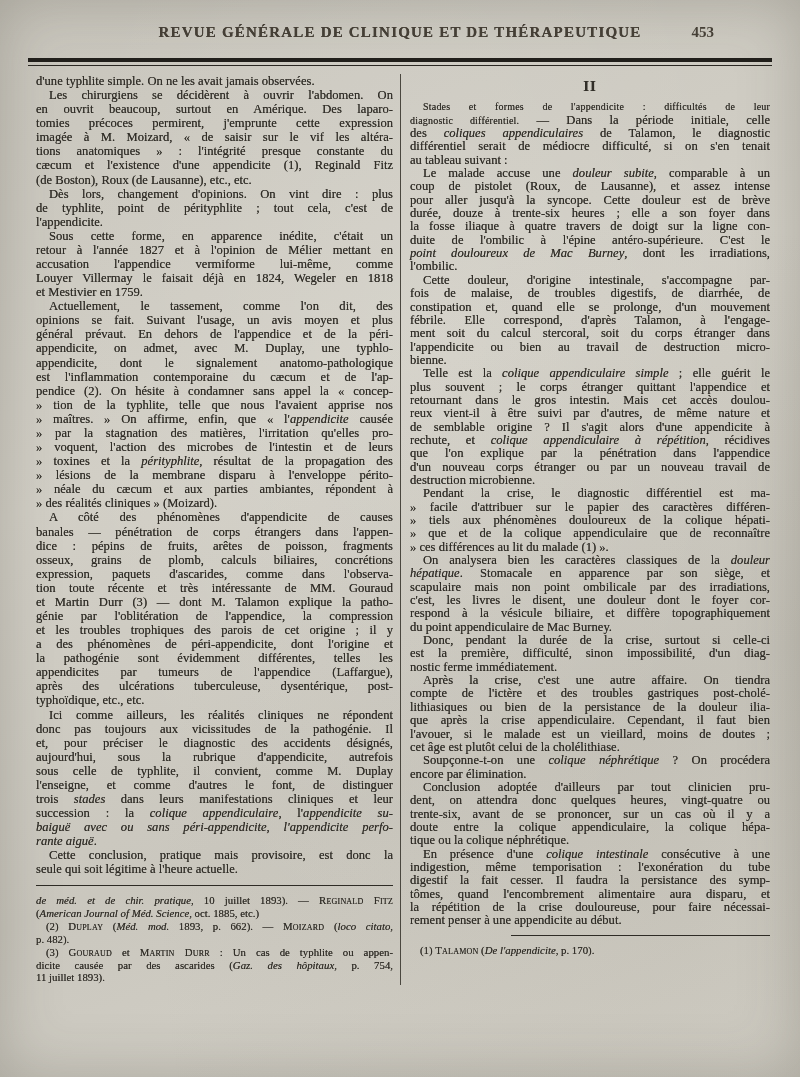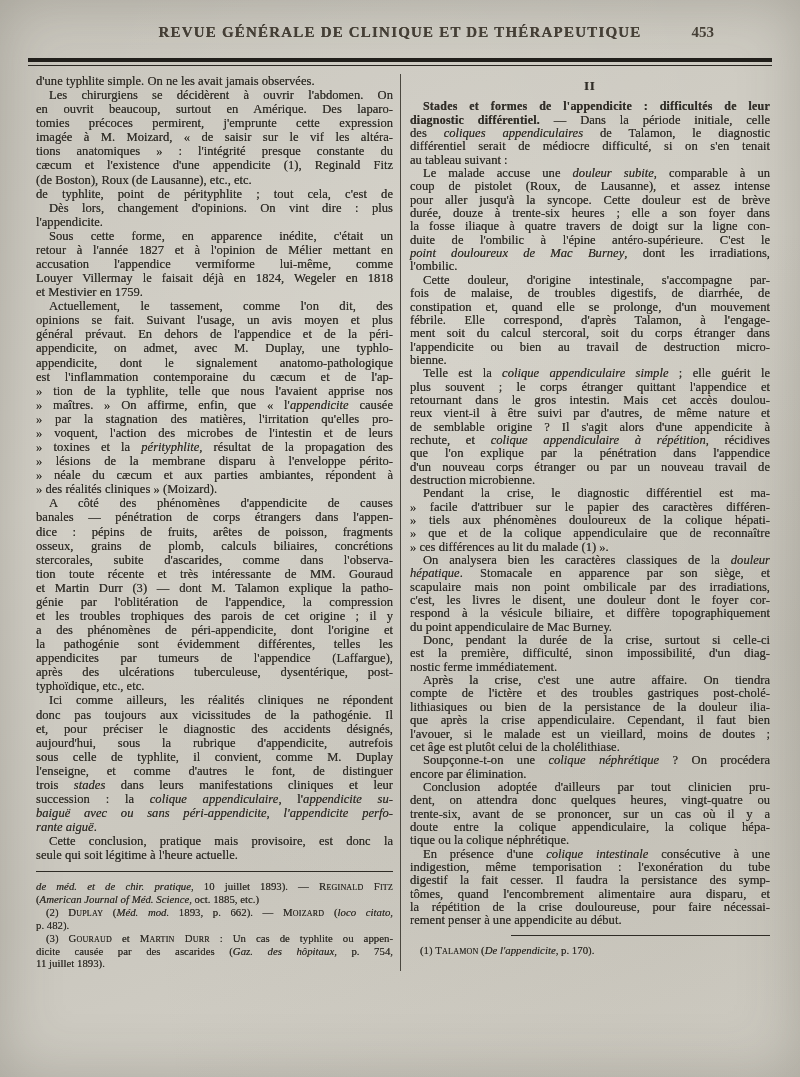--- a/index.html
+++ b/index.html
@@ -25,22 +25,22 @@
   .columns{display:flex;padding:8px 12px 0 36px;}
   .col{font-size:12.6px;line-height:14.08px;text-shadow:0 0 .45px rgba(49,46,40,.8);}
   .col.left{width:357px;}
   .col.right{width:360px;padding-left:9px;line-height:13.35px;}
   .divider{width:0;border-left:1.3px solid #4a473f;margin-left:7px;align-self:stretch;}
   .ln{text-align:justify;text-align-last:justify;white-space:nowrap;overflow:visible;}
   .ln.last{text-align-last:left;}
   .ln.ind{text-indent:13px;}
   i{font-style:italic;}
   .sc{font-variant:small-caps;letter-spacing:.2px;}
-  .bh{font-weight:bold;font-size:12px;letter-spacing:.2px;}
-  .section-num{text-align:center;font-size:12px;margin:6px 0 7px 0;letter-spacing:1px;font-weight:bold;}
+  .bh{font-weight:normal;font-size:10px;letter-spacing:.2px;}
+  .section-num{text-align:center;font-size:15px;margin:6px 0 7px 0;letter-spacing:1px;font-weight:bold;}
   .fn-rule{border-top:1.5px solid #2e2b25;margin:9px 0 8px 0;}
   .fn-rule.right-rule{width:72%;margin-left:auto;margin-top:7px;}
   .footnotes{font-size:10.8px;line-height:12.5px;}
   .footnotes .ln.ind{text-indent:10px;}
   .footnotes .para{margin-bottom:1px;}
 </style>
 </head>
 <body>
 
 <div class="page">
@@ -60,53 +60,54 @@
           <div class="para">
             <div class="ln ind">Les chirurgiens se décidèrent à ouvrir l'abdomen. On</div>
             <div class="ln">en ouvrit beaucoup, surtout en Amérique. Des laparo-</div>
             <div class="ln">tomies précoces permirent, j'emprunte cette expression</div>
             <div class="ln">imagée à M. Moizard, « de saisir sur le vif les altéra-</div>
             <div class="ln">tions anatomiques » : l'intégrité presque constante du</div>
             <div class="ln">cæcum et l'existence d'une appendicite (1), Reginald Fitz</div>
             <div class="ln last">(de Boston), Roux (de Lausanne), etc., etc.</div>
           </div>
           <div class="para">
+            <div class="ln ind">Dès lors, changement d'opinions. On vint dire : plus</div>
             <div class="ln">de typhlite, point de pérityphlite ; tout cela, c'est de</div>
-            <div class="ln ind">Dès lors, changement d'opinions. On vint dire : plus</div>
             <div class="ln last">l'appendicite.</div>
           </div>
           <div class="para">
             <div class="ln ind">Sous cette forme, en apparence inédite, c'était un</div>
             <div class="ln">retour à l'année 1827 et à l'opinion de Mélier mettant en</div>
             <div class="ln">accusation l'appendice vermiforme lui-même, comme</div>
             <div class="ln">Louyer Villermay le faisait déjà en 1824, Wegeler en 1818</div>
             <div class="ln last">et Mestivier en 1759.</div>
           </div>
           <div class="para">
             <div class="ln ind">Actuellement, le tassement, comme l'on dit, des</div>
             <div class="ln">opinions se fait. Suivant l'usage, un avis moyen et plus</div>
             <div class="ln">général prévaut. En dehors de l'appendice et de la péri-</div>
             <div class="ln">appendicite, on admet, avec M. Duplay, une typhlo-</div>
             <div class="ln">appendicite, dont le signalement anatomo-pathologique</div>
             <div class="ln">est l'inflammation contemporaine du cæcum et de l'ap-</div>
+            <div class="ln">pendice (2). On hésite à condamner sans appel la « concep-</div>
             <div class="ln">» tion de la typhlite, telle que nous l'avaient apprise nos</div>
             <div class="ln">» maîtres. » On affirme, enfin, que « l'<i>appendicite</i> causée</div>
             <div class="ln">» par la stagnation des matières, l'irritation qu'elles pro-</div>
             <div class="ln">» voquent, l'action des microbes de l'intestin et de leurs</div>
             <div class="ln">» toxines et la <i>pérityphlite</i>, résultat de la propagation des</div>
             <div class="ln">» lésions de la membrane disparu à l'enveloppe périto-</div>
             <div class="ln">» néale du cæcum et aux parties ambiantes, répondent à</div>
             <div class="ln last">» des réalités cliniques » (Moizard).</div>
           </div>
           <div class="para">
             <div class="ln ind">A côté des phénomènes d'appendicite de causes</div>
             <div class="ln">banales — pénétration de corps étrangers dans l'appen-</div>
             <div class="ln">dice : pépins de fruits, arêtes de poisson, fragments</div>
             <div class="ln">osseux, grains de plomb, calculs biliaires, concrétions</div>
-            <div class="ln">stercorales, subite d'ascarides, comme dans l'observa-</div>
+            <div class="ln">expression, paquets d'ascarides, comme dans l'observa-</div>
             <div class="ln">tion toute récente et très intéressante de MM. Gouraud</div>
             <div class="ln">et Martin Durr (3) — dont M. Talamon explique la patho-</div>
             <div class="ln">génie par l'oblitération de l'appendice, la compression</div>
             <div class="ln">et les troubles trophiques des parois de cet origine ; il y</div>
             <div class="ln">a des phénomènes de péri-appendicite, dont l'origine et</div>
             <div class="ln">la pathogénie sont évidemment différentes, telles les</div>
             <div class="ln">appendicites par tumeurs de l'appendice (Laffargue),</div>
             <div class="ln">après des ulcérations tuberculeuse, dysentérique, post-</div>
             <div class="ln last">typhoïdique, etc., etc.</div>
           </div>

